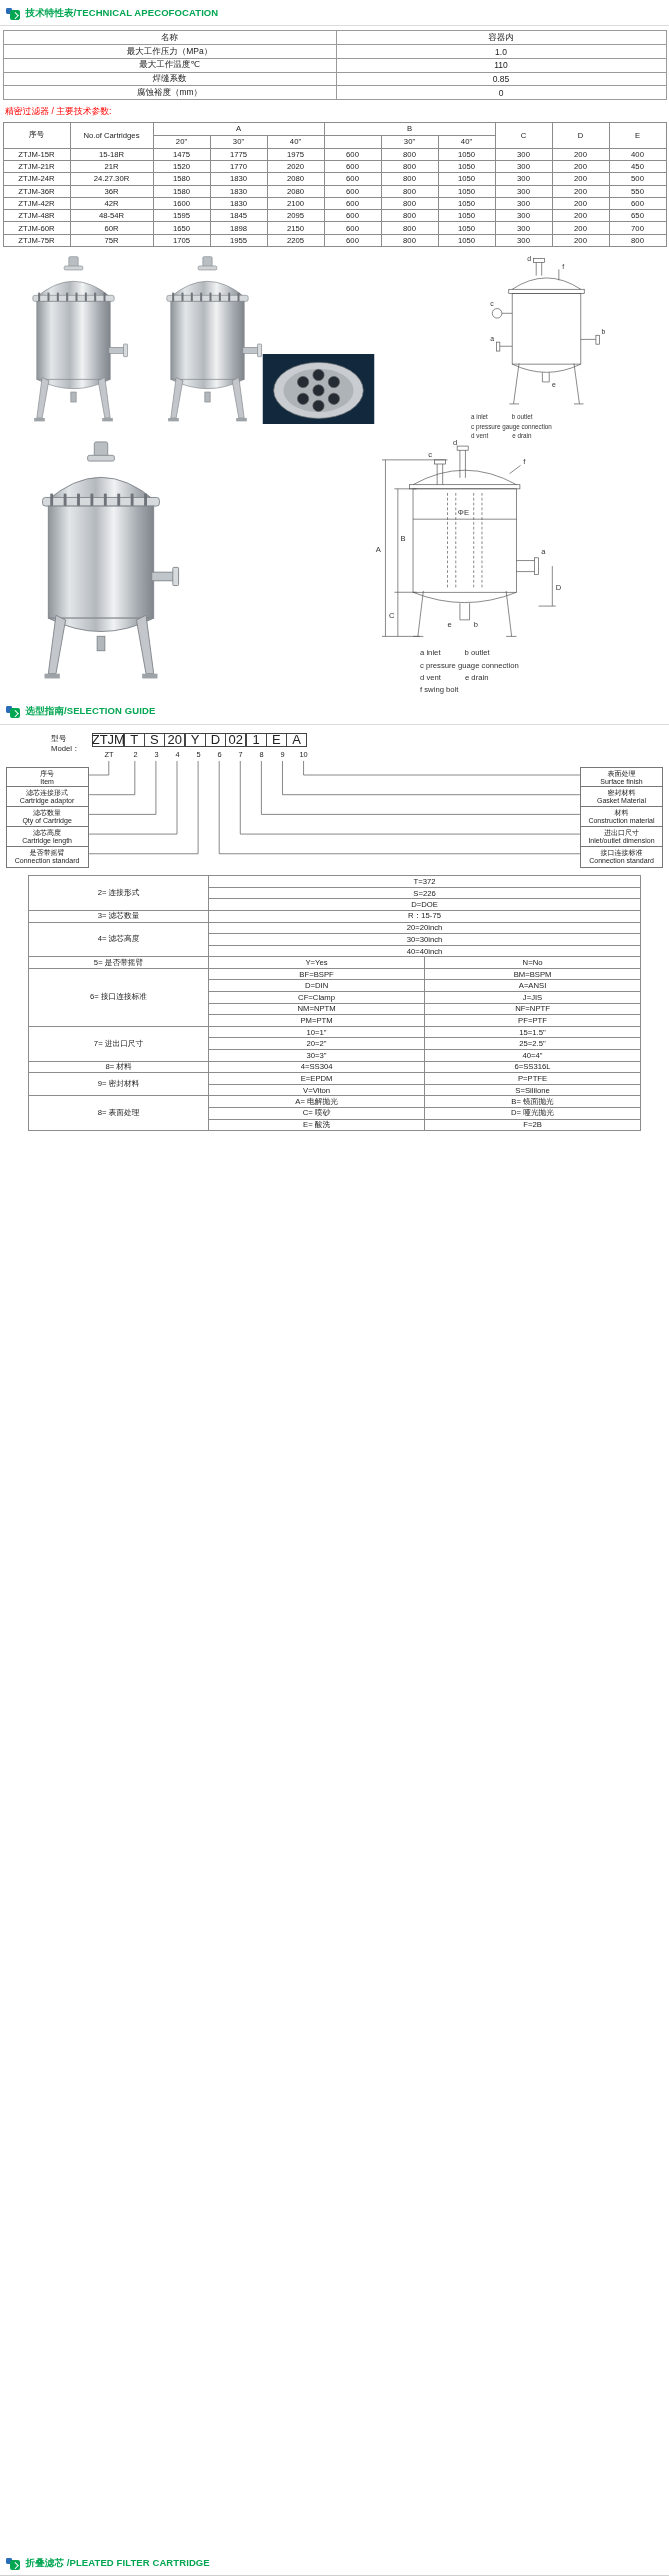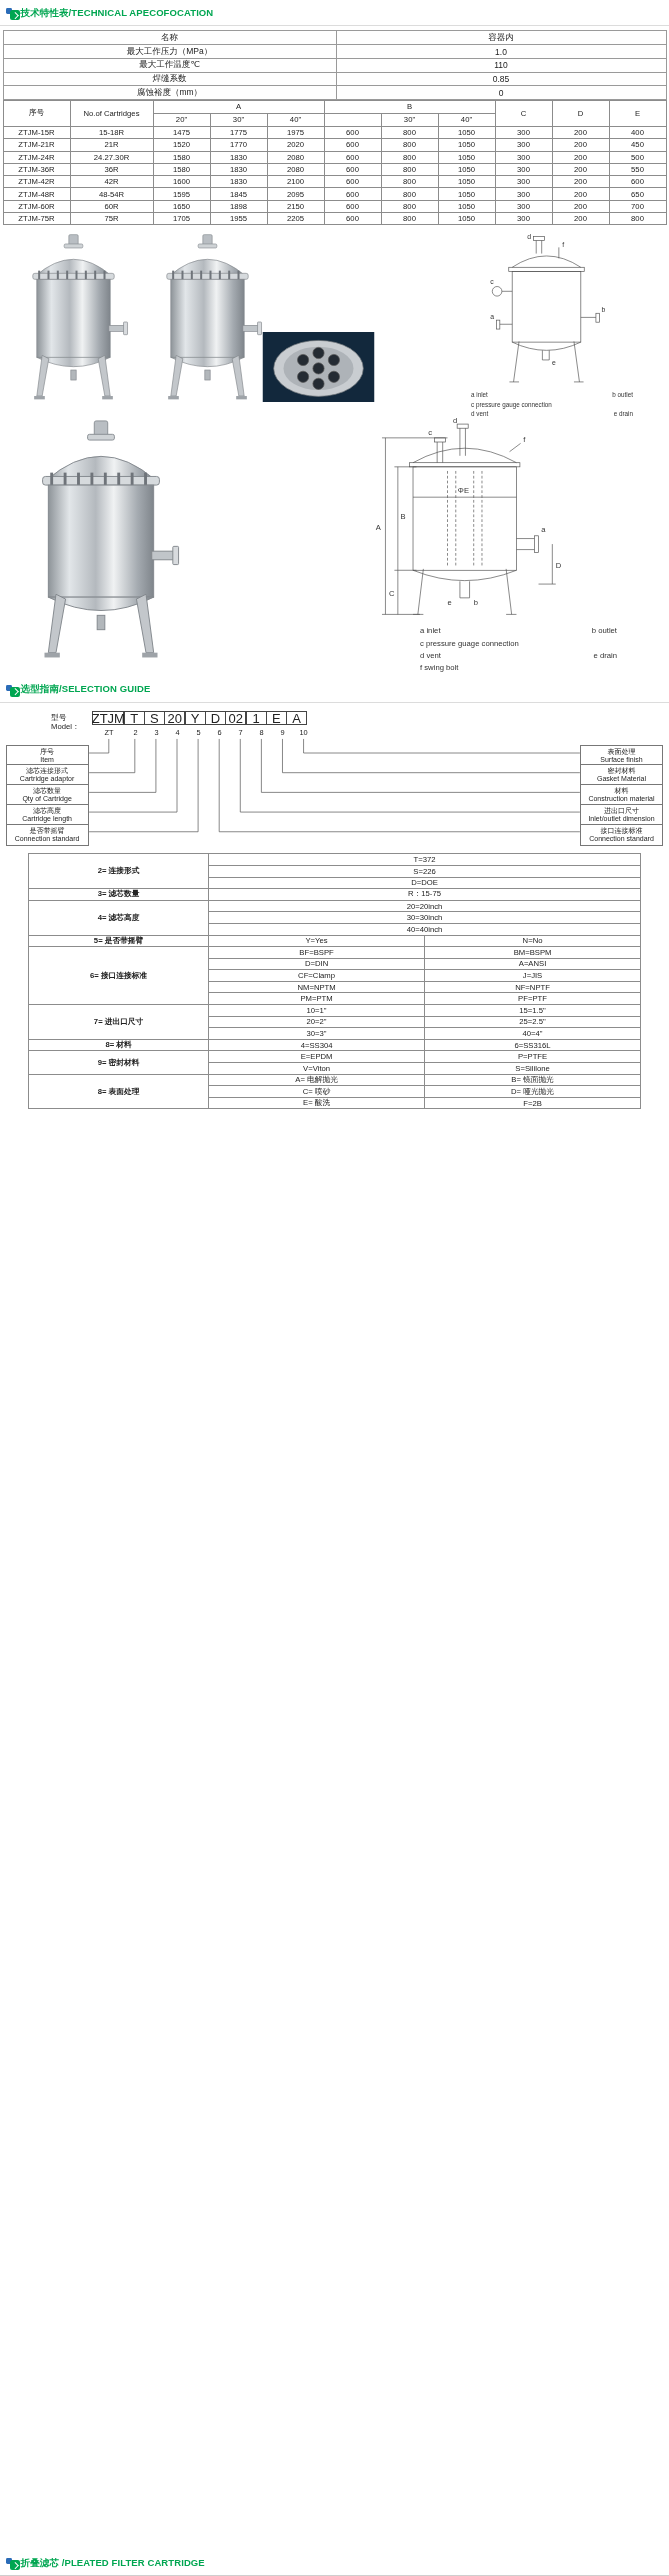--- a/index.html
+++ b/index.html
@@ -1,20 +1,20 @@
 <!DOCTYPE html>
 <html style="font-size:11.3px"><head>
 <meta charset="utf-8">
 <style>
   html,body{margin:0;padding:0;background:#fff;}
   .page{position:relative;width:669px;height:2576px;background:#fff;color:#222;
         font-family:"Liberation Sans","DejaVu Sans",sans-serif;overflow:hidden;}
 
   
-  .sec-head{display:flex;align-items:center;height:18.3px;padding:4.2px 5.6px 2.8px;
+  .sec-head{display:flex;align-items:center;gap:5px;height:18.3px;padding:4.2px 5.6px 2.8px;
             border-bottom:0.7px solid #dcdcdc;}
   .sec-title{color:#00a651;font-size:9.5px;font-weight:bold;letter-spacing:0.1px;}
   .sec-icon{position:relative;width:15px;height:13.4px;display:inline-block;flex:0 0 15px;}
   .sq-blue{position:absolute;left:0;top:1.4px;width:6.3px;height:6.3px;background:#2b6cb8;border-radius:1.4px;}
   .sq-green{position:absolute;left:4.2px;top:3.5px;width:10px;height:10px;background:#00a651;border-radius:2.1px;}
   .sq-green::after{content:"";position:absolute;left:2.8px;top:2.8px;width:3.5px;height:3.5px;
             border-right:1.4px solid #fff;border-top:1.4px solid #fff;transform:rotate(45deg);}
 
   
   .t1{border-collapse:collapse;width:664px;margin:4.2px auto 0;}
@@ -28,41 +28,41 @@
   .t2 th,.t2 td{border:0.7px solid #8c8c8c;font-size:7.7px;font-weight:normal;
                 text-align:center;height:11.3px;padding:0;}
   .t2 thead th{height:12px;}
 
   
   .photos1{position:relative;height:185px;margin-top:4.2px;}
   .photos2{position:relative;height:262px;}
   .abs{position:absolute;}
   .cap{font-size:6.3px;color:#333;line-height:1.5;}
   .cap2{font-size:7.7px;color:#333;line-height:1.6;}
-  .cap-pair{display:flex;justify-content:space-between;}
+  .cap-pair{display:flex;gap:24px;}
 
   
   .model{position:relative;height:135px;margin-top:5.6px;font-size:7.7px;}
   .m-label{position:absolute;left:51px;top:4.2px;width:39px;line-height:1.25;font-size:7.7px;}
   .m-boxes{position:absolute;left:93px;top:2.8px;display:flex;}
   .mbox{border:0.7px solid #444;height:14px;box-sizing:border-box;display:flex;align-items:center;
         justify-content:center;font-size:13px;margin-left:-0.7px;background:#fff;}
   .mbox.w44{width:32px;} .mbox.w30{width:21px;}
   .m-nums{position:absolute;left:93px;top:19px;display:flex;text-align:center;}
   .mnum{height:11.3px;display:flex;align-items:center;justify-content:center;font-size:7.4px;}
   .mnum.w44{width:32px;} .mnum.w30{width:21px;}
   .lb,.rb{position:absolute;width:83px;border:0.7px solid #777;box-sizing:border-box;
           text-align:center;font-size:7px;line-height:1.2;padding:1.4px 0.7px;background:#fff;}
   .lb{left:5.6px;} .rb{left:580px;}
   .conn{position:absolute;left:0;top:0;pointer-events:none;}
 
   
   .ct{border-collapse:collapse;width:613px;margin:10px 0 0 28px;}
   .ct td{border:0.7px solid #8c8c8c;height:10.6px;font-size:7.7px;text-align:center;padding:0 2.1px;}
-  .ct .lbl{width:203px;font-weight:bold;}
+  .ct .lbl{width:203px;}
   .ct .val{width:240px;}
 
   .footer{position:absolute;left:0;right:0;bottom:0;border-bottom:0.7px solid #cfcfcf;}
 
   svg text{font-family:"Liberation Sans","DejaVu Sans",sans-serif;}
 </style>
 </head>
 <body>
 
 <svg aria-hidden="true" style="position:absolute;width:0;height:0;overflow:hidden">
@@ -147,20 +147,21 @@
         <td>焊缝系数</td>
         <td>0.85</td>
       </tr>
       <tr>
         <td>腐蚀裕度（mm）</td>
         <td>0</td>
       </tr>
     </tbody>
   </table>
 
+  <div class="params">精密过滤器 / 主要技术参数:</div>
 
   <table class="t2">
     <colgroup>
       <col style="width:67px">
         <col style="width:83px">
       <col style="width:57px">
         <col style="width:57px">
         <col style="width:57px">
       <col style="width:57px">
         <col style="width:57px">

